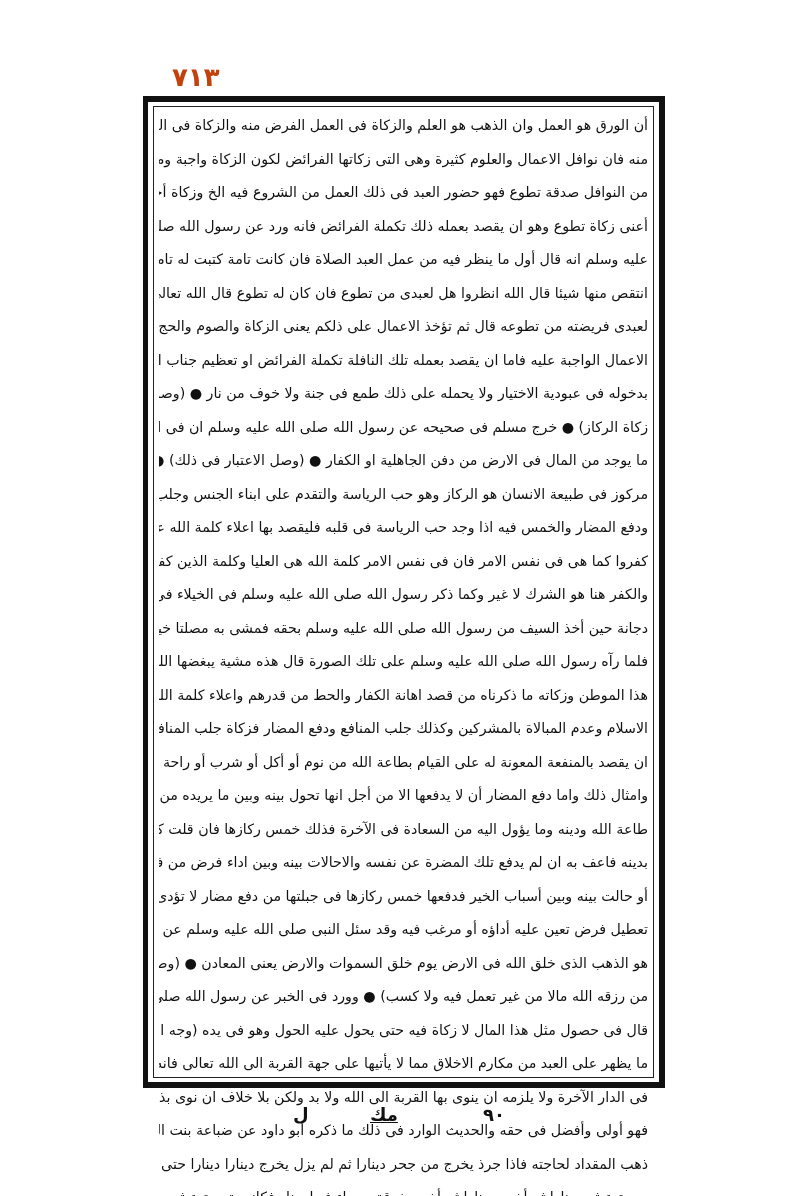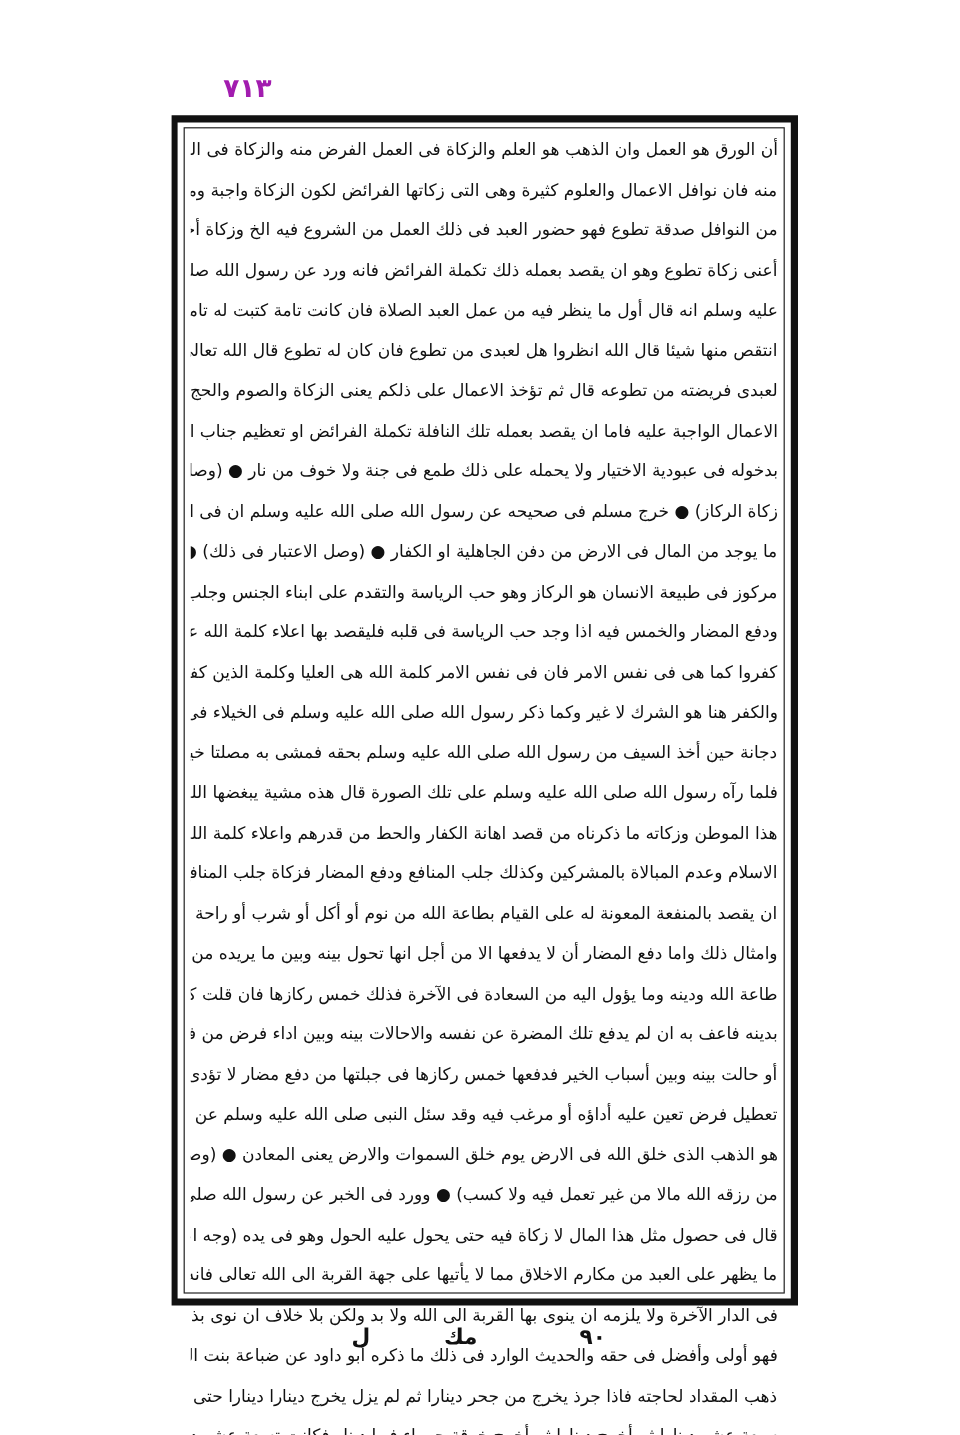--- a/index.html
+++ b/index.html
@@ -10,26 +10,26 @@
     body {
       width: 800px;
       height: 1196px;
       position: relative;
       overflow: hidden;
       font-family: "DejaVu Sans", sans-serif;
       color: #111111;
     }
     .page-number {
       position: absolute;
-      left: 186px;
+      left: 172px;
       top: 62px;
-      font-size: 22px;
+      font-size: 26px;
       font-weight: bold;
       letter-spacing: 1px;
-      color: #a21caf;
+      color: #c2410c;
     }
     .frame-outer {
       position: absolute;
       left: 143px;
       top: 96px;
       width: 522px;
       height: 992px;
       border-top: 6px solid #111;
       border-bottom: 6px solid #111;
       border-left: 5px solid #111;
@@ -72,21 +72,21 @@
       font-family: "DejaVu Sans", sans-serif;
       font-weight: bold;
       font-size: 18px;
       color: #111;
     }
     .sig {
       position: absolute;
       top: 8px;
     }
     .sig-1 { left: 293px; }
-    .sig-2 { left: 370px; }
+    .sig-2 { left: 370px; text-decoration: underline; }
     .sig-3 { left: 483px; }
   </style>
 </head>
 <body>
 
 <div class="page-number">٧١٣</div>
 
 <div class="frame-outer">
   <div class="frame-inner">
     <div class="text-body" id="text-body">

